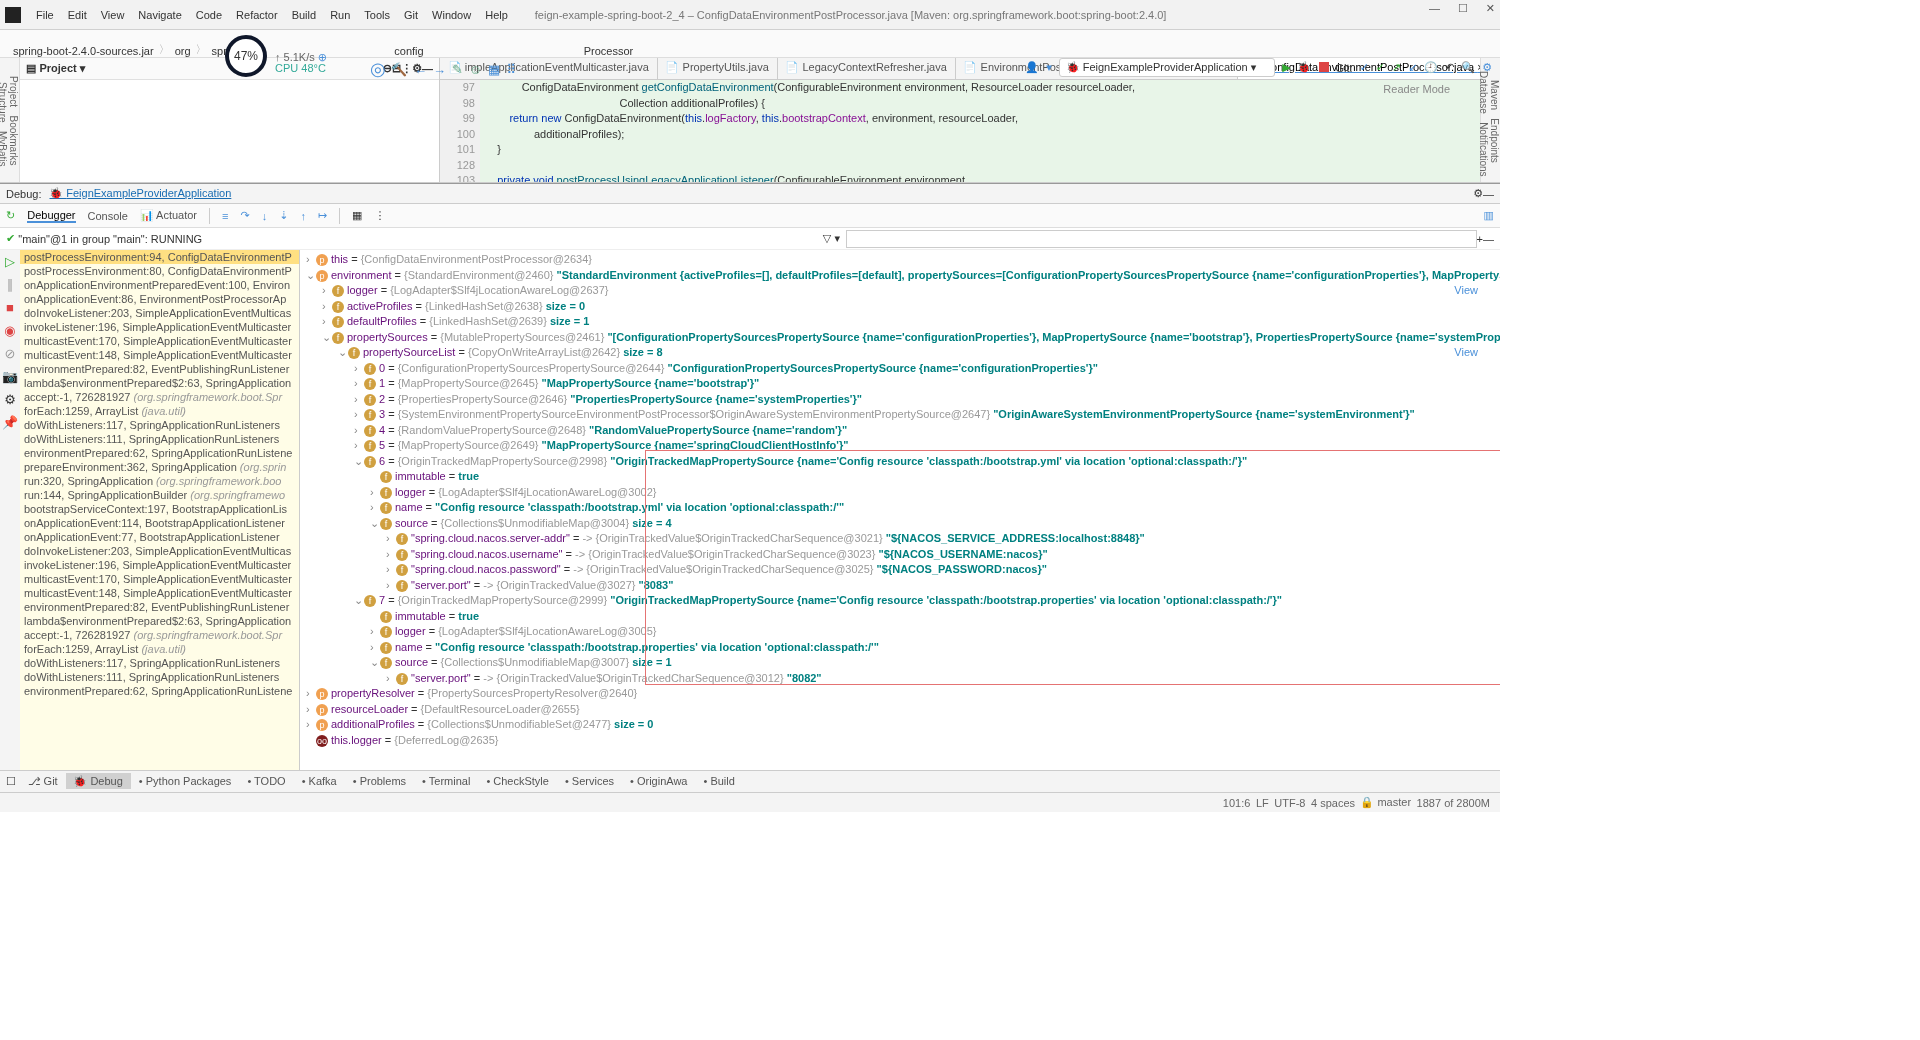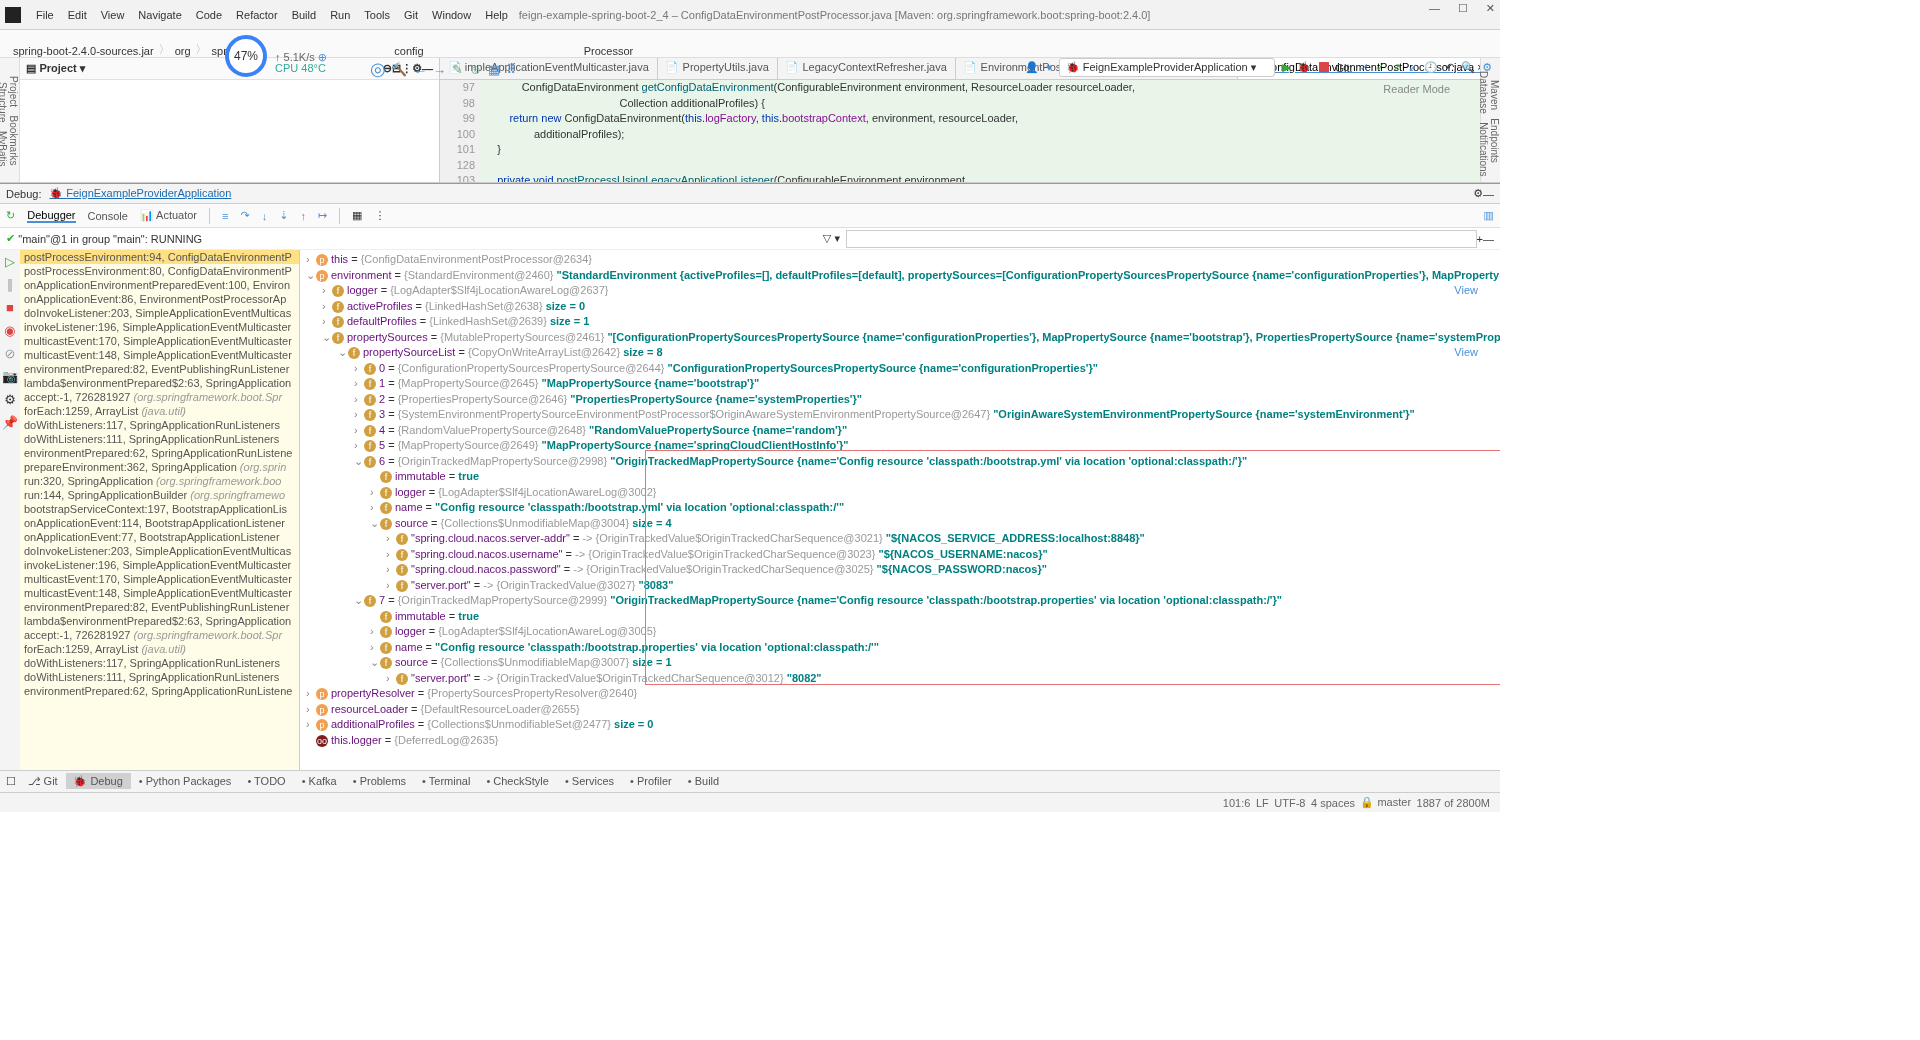--- a/index.html
+++ b/index.html
@@ -1,25 +1,25 @@
 <!DOCTYPE html>
 <html><head>
 <meta charset="utf-8">
 <style>
 *{box-sizing:border-box;margin:0;padding:0;font-family:"Segoe UI",Arial,sans-serif;font-size:11px}
 body{background:#fff;color:#333;overflow:hidden;width:1500px;height:812px;position:relative}
 .menubar{height:30px;display:flex;align-items:center;padding:0 5px;background:#f2f2f2;border-bottom:1px solid #d0d0d0}
 .menubar .logo{width:16px;height:16px;background:#222;margin-right:8px}
 .menubar .mi{padding:0 7px;cursor:pointer}
-.menubar .title{margin-left:4px;color:#777}
+.menubar .title{margin-left:20px;color:#777}
 .winbtns{position:absolute;right:5px;top:2px;display:flex;gap:18px;color:#555}
 .navbar{height:28px;display:flex;align-items:flex-end;padding:0 8px;background:#fafafa;border-bottom:1px solid #ddd;position:relative}
 .navbar .crumb{padding:0 5px;color:#333}
 .navbar .sep{color:#aaa}
-.gauge{position:absolute;left:225px;top:5px;width:42px;height:42px;border-radius:50%;border:4px solid #3b82f6;display:flex;align-items:center;justify-content:center;background:#fff;font-size:12px;z-index:5}
+.gauge{position:absolute;left:225px;top:5px;width:42px;height:42px;border-radius:50%;border:4px solid #0f172a;display:flex;align-items:center;justify-content:center;background:#fff;font-size:12px;z-index:5}
 .perf{position:absolute;left:275px;top:22px;font-size:10px;color:#666;line-height:11px}
 .perf .green{color:#3a9}
 .toolbar-right{position:absolute;right:8px;top:28px;display:flex;align-items:center;gap:7px}
 .run-combo{border:1px solid #ccc;padding:2px 18px 2px 6px;border-radius:3px;background:#fff}
 .ico{width:14px;height:14px;display:inline-block}
 .ico.stop{background:#d44;width:10px;height:10px}
 .tb-chain{position:absolute;left:370px;top:28px;display:flex;gap:6px;align-items:center;color:#6a8}
 .tb-chain span{font-size:13px}
 .main{display:flex;height:125px;border-bottom:1px solid #ccc}
 .leftstrip,.rightstrip{width:20px;background:#f4f4f4;border-right:1px solid #ddd;writing-mode:vertical-rl;text-align:center;padding-top:8px;font-size:10px;color:#666}
@@ -293,21 +293,21 @@
         <div class="vn" style="padding-left:4px"><span class="arr">›</span><span class="ic p">p</span><span class="nm">propertyResolver</span> = <span class="ty">{PropertySourcesPropertyResolver@2640}</span> </div>
         <div class="vn" style="padding-left:4px"><span class="arr">›</span><span class="ic p">p</span><span class="nm">resourceLoader</span> = <span class="ty">{DefaultResourceLoader@2655}</span> </div>
         <div class="vn" style="padding-left:4px"><span class="arr">›</span><span class="ic p">p</span><span class="nm">additionalProfiles</span> = <span class="ty">{Collections$UnmodifiableSet@2477}</span> <span class="vl">size = 0</span></div>
         <div class="vn" style="padding-left:4px"><span class="arr"></span><span class="ic oo">oo</span><span class="nm">this.logger</span> = <span class="ty">{DeferredLog@2635}</span> </div>
       </div>
  </div>
 </div>
 
 <div class="bottom-tabs">
  <span>☐</span>
- <span id="btabs"><span class="bt">⎇ Git</span><span class="bt act">🐞 Debug</span><span class="bt">• Python Packages</span><span class="bt">• TODO</span><span class="bt">• Kafka</span><span class="bt">• Problems</span><span class="bt">• Terminal</span><span class="bt">• CheckStyle</span><span class="bt">• Services</span><span class="bt">• Profiler</span><span class="bt">• Build</span></span>
+ <span id="btabs"><span class="bt">⎇ Git</span><span class="bt act">🐞 Debug</span><span class="bt">• Python Packages</span><span class="bt">• TODO</span><span class="bt">• Kafka</span><span class="bt">• Problems</span><span class="bt">• Terminal</span><span class="bt">• CheckStyle</span><span class="bt">• Services</span><span class="bt">• OriginAwa</span><span class="bt">• Build</span></span>
 </div>
 
 <div class="statusbar">
  <span class="sp"></span>
  <span>101:6</span>&nbsp;&nbsp;
  <span>LF</span>&nbsp;&nbsp;
  <span>UTF-8</span>&nbsp;&nbsp;
  <span>4 spaces</span>&nbsp;&nbsp;
  <span>🔒 <span>master</span></span>&nbsp;&nbsp;
  <span>1887 of 2800M</span>

